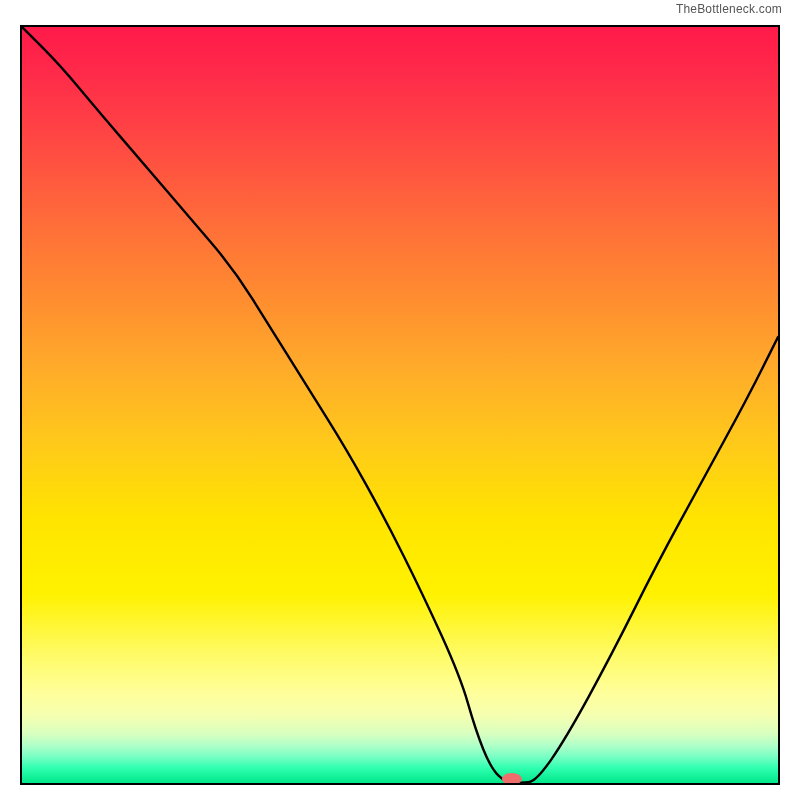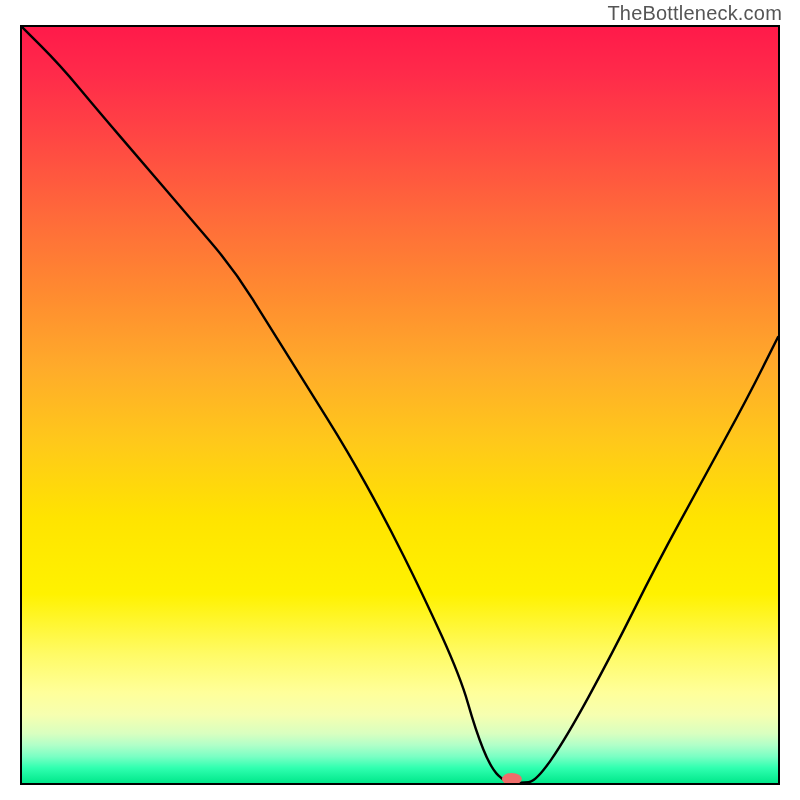--- a/index.html
+++ b/index.html
@@ -57,21 +57,21 @@
     left: 0;
     top: 0;
     width: 100%;
     height: 100%;
   }
   .attribution {
     position: absolute;
     top: 2px;
     right: 18px;
     color: #555;
-    font-size: 20px;
+    font-size: 12px;
     font-weight: 400;
     letter-spacing: 0.2px;
     margin-left: 8px;
   }
 </style>
 </head>
 <body>
 
 <div class="chart-container">
   <div class="attribution">TheBottleneck.com</div>

